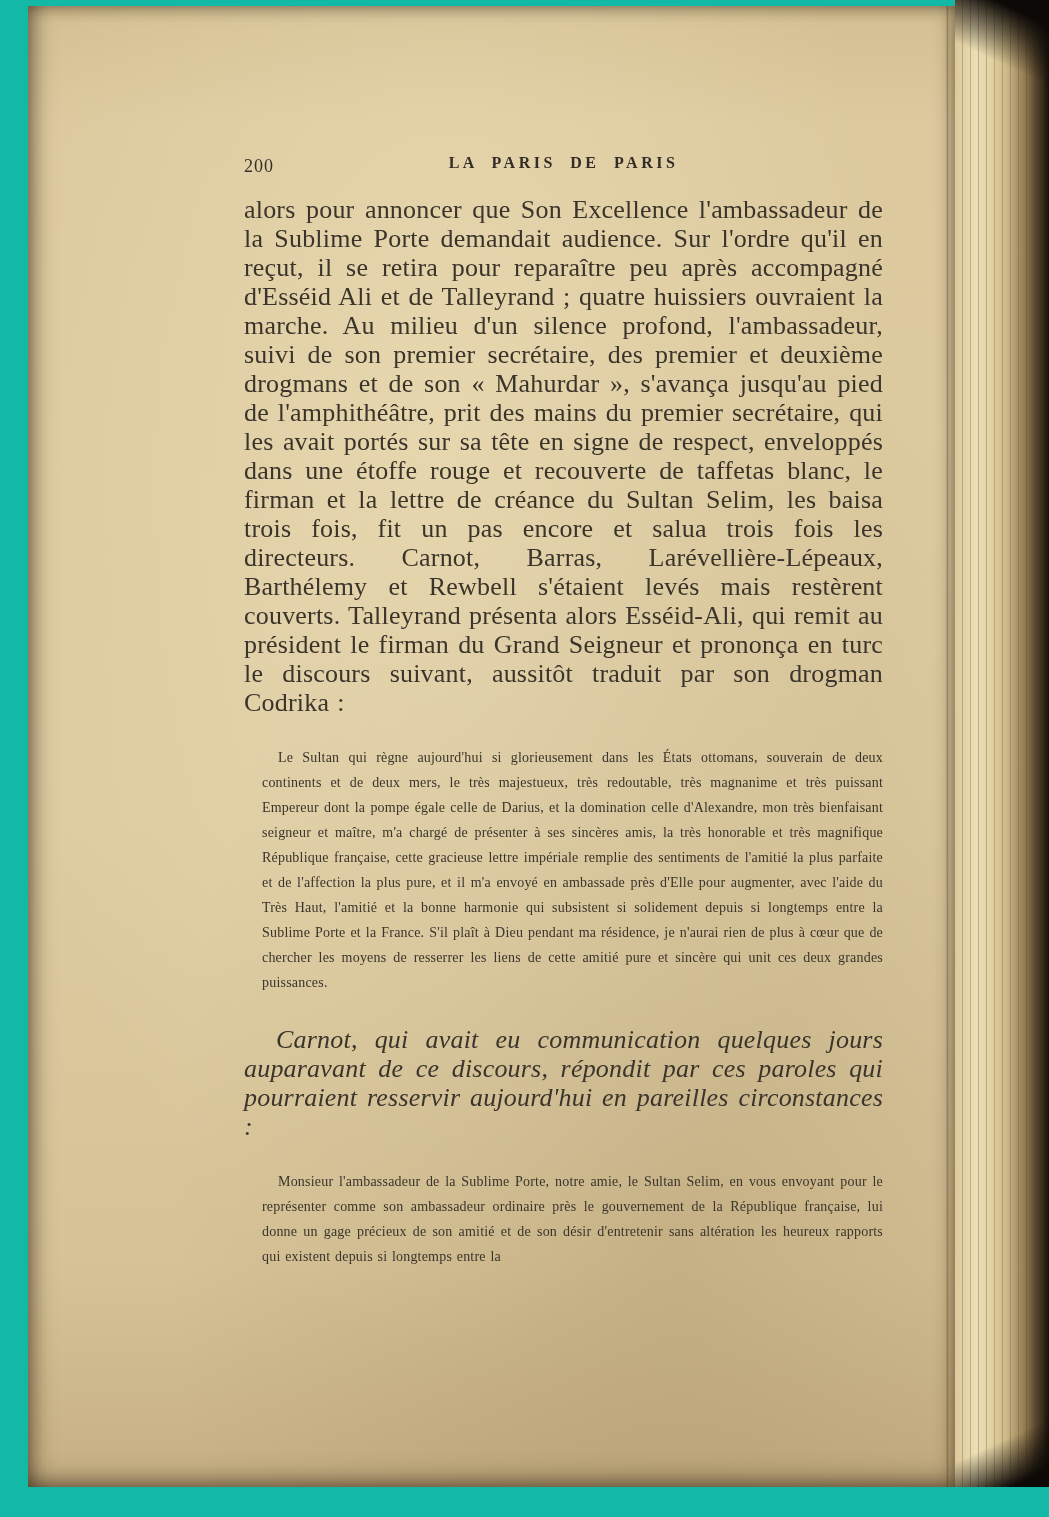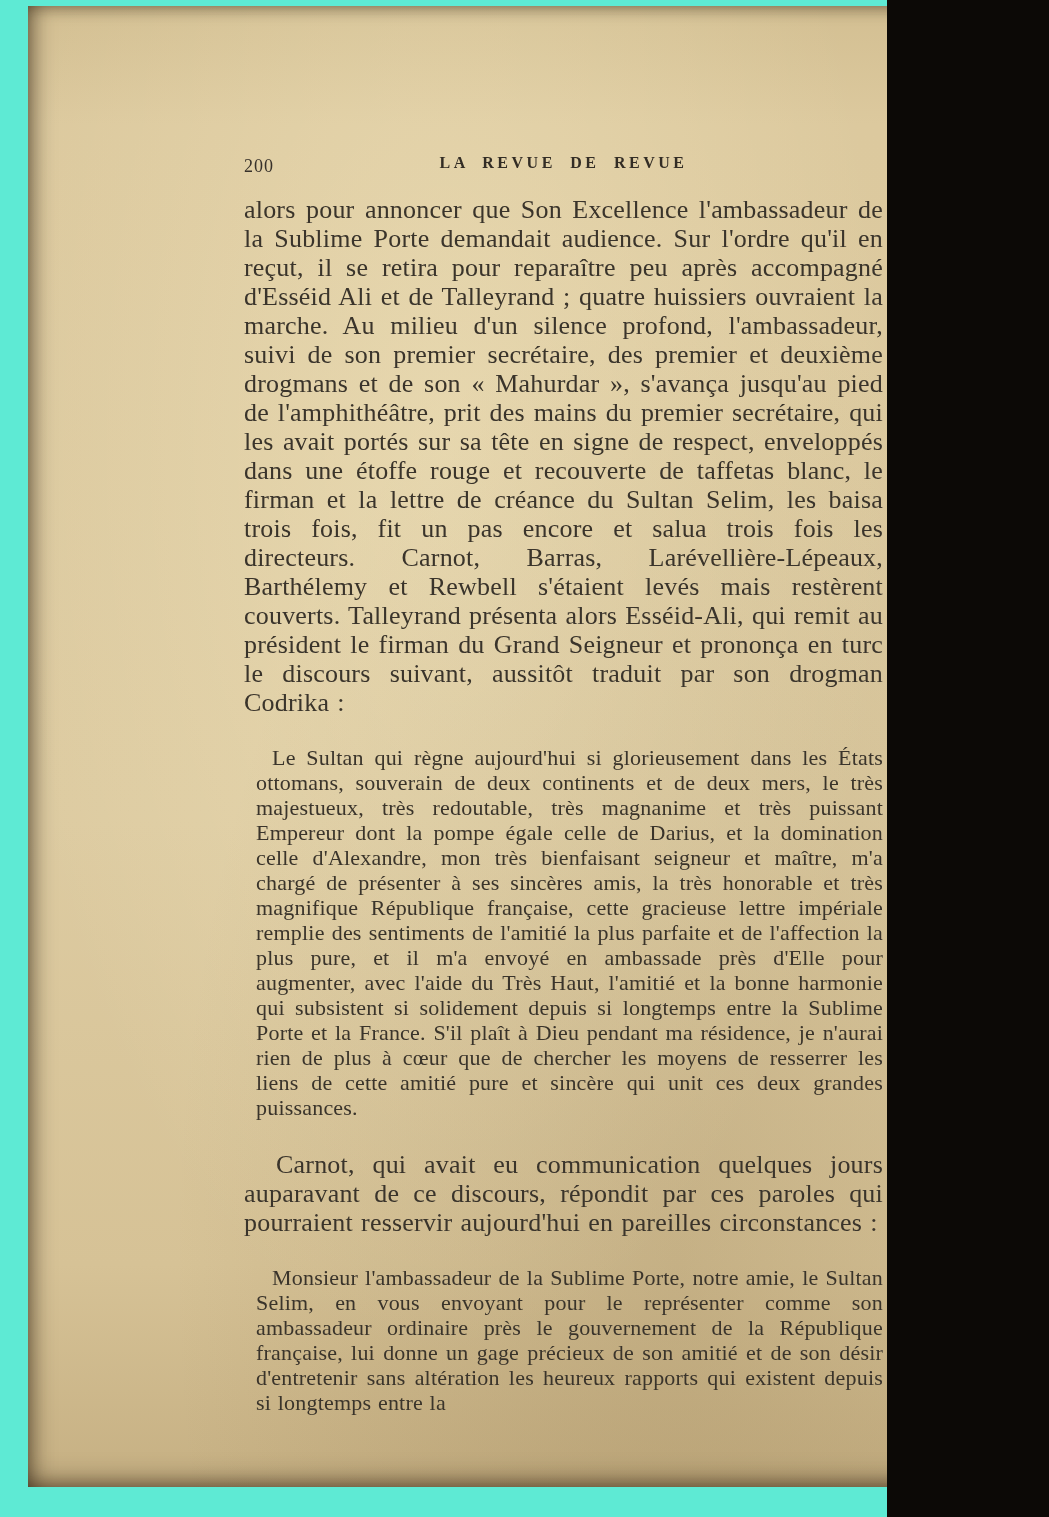--- a/index.html
+++ b/index.html
@@ -3,23 +3,23 @@
 <meta charset="utf-8">
 <style>
   html, body {
     margin: 0;
     padding: 0;
     background: #0c0906;
     font-family: "Liberation Serif", "DejaVu Serif", serif;
   }
   .stage {
     position: relative;
-    width: 887px;
+    width: 1049px;
     height: 1517px;
-    background: #5eead4;
+    background: #14b8a6;
     overflow: hidden;
   }
   
   .page {
     position: absolute;
     left: 28px;
     top: 6px;
     width: 927px;
     height: 1481px;
     background:
@@ -95,39 +95,39 @@
   }
   p.main {
     font-size: 26px;
     line-height: 29px;
     letter-spacing: 0.2px;
     word-spacing: 1.5px;
     margin: 15px 0 0 0;
   }
   p.main.indent { text-indent: 32px; }
   p.quote {
-    font-size: 22px;
+    font-size: 14px;
     line-height: 25px;
     letter-spacing: 0.2px;
     word-spacing: 1px;
     text-indent: 16px;
-    margin: 28px 0 0 12px;
+    margin: 28px 0 0 18px;
   }
-  p.main.second { margin-top: 30px; }
+  p.main.second { margin-top: 30px; font-style: italic; }
 </style>
 </head>
 <body>
 
 <div class="stage">
 
   <div class="page">
 
     <div class="header">
       <span class="pagenum">200</span>
-      <span class="running-title">LA REVUE DE REVUE</span>
+      <span class="running-title">LA PARIS DE PARIS</span>
     </div>
 
     <div class="text-col">
       <p class="main">alors pour annoncer que Son Excellence l'ambassadeur de la Sublime Porte demandait audience. Sur l'ordre qu'il en reçut, il se retira pour reparaître peu après accompagné d'Esséid Ali et de Talleyrand ; quatre huissiers ouvraient la marche. Au milieu d'un silence profond, l'ambassadeur, suivi de son premier secrétaire, des premier et deuxième drogmans et de son « Mahurdar », s'avança jusqu'au pied de l'amphithéâtre, prit des mains du premier secrétaire, qui les avait portés sur sa tête en signe de respect, enveloppés dans une étoffe rouge et recouverte de taffetas blanc, le firman et la lettre de créance du Sultan Selim, les baisa trois fois, fit un pas encore et salua trois fois les directeurs. Carnot, Barras, Larévellière-Lépeaux, Barthélemy et Rewbell s'étaient levés mais restèrent couverts. Talleyrand présenta alors Esséid-Ali, qui remit au président le firman du Grand Seigneur et prononça en turc le discours suivant, aussitôt traduit par son drogman Codrika :</p>
 
       <p class="quote">Le Sultan qui règne aujourd'hui si glorieusement dans les États ottomans, souverain de deux continents et de deux mers, le très majestueux, très redoutable, très magnanime et très puissant Empereur dont la pompe égale celle de Darius, et la domination celle d'Alexandre, mon très bienfaisant seigneur et maître, m'a chargé de présenter à ses sincères amis, la très honorable et très magnifique République française, cette gracieuse lettre impériale remplie des sentiments de l'amitié la plus parfaite et de l'affection la plus pure, et il m'a envoyé en ambassade près d'Elle pour augmenter, avec l'aide du Très Haut, l'amitié et la bonne harmonie qui subsistent si solidement depuis si longtemps entre la Sublime Porte et la France. S'il plaît à Dieu pendant ma résidence, je n'aurai rien de plus à cœur que de chercher les moyens de resserrer les liens de cette amitié pure et sincère qui unit ces deux grandes puissances.</p>
 
       <p class="main second indent">Carnot, qui avait eu communication quelques jours auparavant de ce discours, répondit par ces paroles qui pourraient resservir aujourd'hui en pareilles circonstances :</p>
 
       <p class="quote">Monsieur l'ambassadeur de la Sublime Porte, notre amie, le Sultan Selim, en vous envoyant pour le représenter comme son ambassadeur ordinaire près le gouvernement de la République française, lui donne un gage précieux de son amitié et de son désir d'entretenir sans altération les heureux rapports qui existent depuis si longtemps entre la</p>

